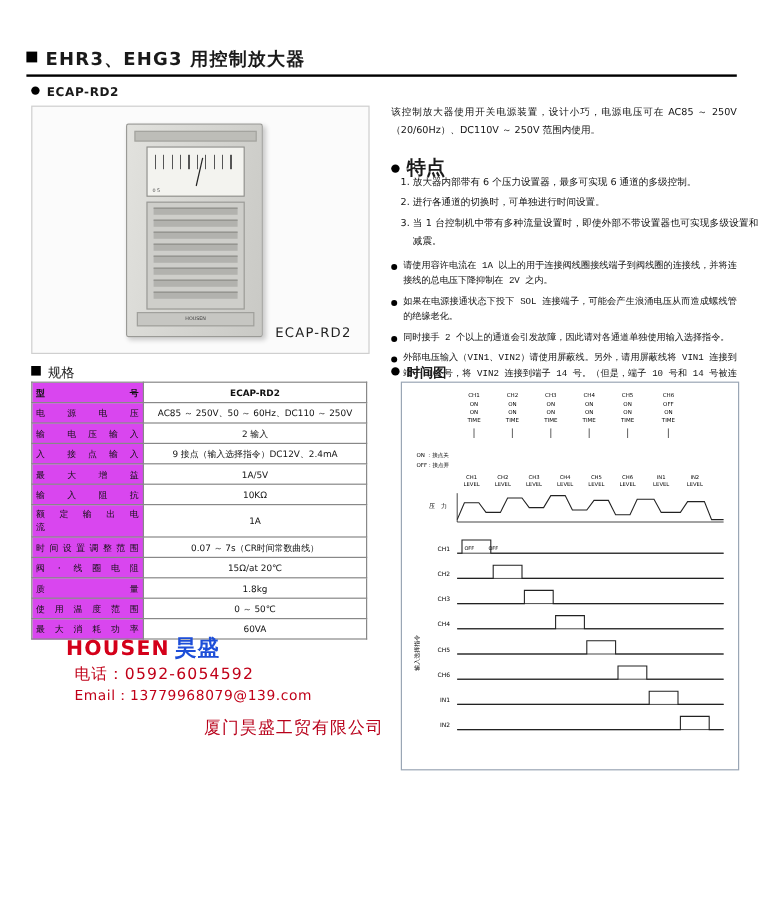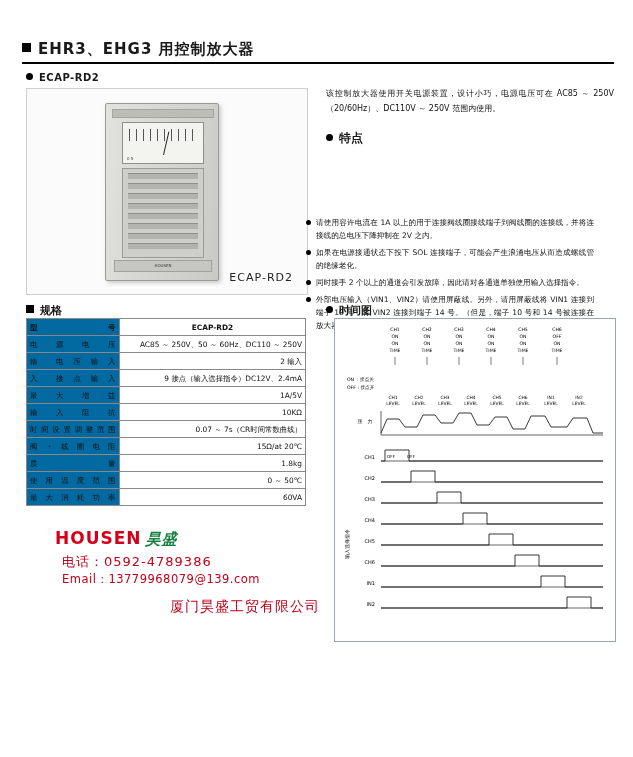--- a/index.html
+++ b/index.html
@@ -33,44 +33,44 @@
   .dev .gauge .needle{position:absolute;left:40px;top:8px;width:1px;height:24px;background:#222;transform:rotate(13deg);transform-origin:bottom center;}
   .dev .gauge .lbl{position:absolute;left:4px;bottom:2px;font-size:4px;color:#444;}
   .dev .slots{position:absolute;left:16px;top:64px;width:80px;height:88px;background:#cececa;border:1px solid #9b9b97;}
   .dev .slots i{display:block;margin:4px 5px;height:5px;background:#b2b2ae;border-top:1px solid #8f8f8b;}
   .dev .bottombar{position:absolute;left:8px;bottom:8px;width:96px;height:10px;background:#c6c6c2;border:1px solid #a0a09c;}
   .dev .bottombar b{display:block;font-size:4px;text-align:center;line-height:10px;font-weight:normal;color:#3a3a3a;}
   .photo .cap{position:absolute;right:14px;bottom:10px;font-size:11px;letter-spacing:1px;color:#222;}
 
   .spec-head{position:absolute;left:26px;top:303px;}
   .spec-head .sq{display:inline-block;width:8px;height:8px;background:#000;margin-right:6px;vertical-align:1px;}
-  .spec-head .txt{font-size:11px;font-weight:bold;}
+  .spec-head .txt{font-size:11px;font-weight:normal;}
 
   table.spec{position:absolute;left:26px;top:318px;width:280px;border-collapse:collapse;
     font-size:7.4px;color:#111;}
   table.spec td{border:1px solid #888;padding:2px 3px;height:12px;line-height:11px;}
-  table.spec td.k{width:86px;text-align:justify;text-align-last:justify;letter-spacing:.5px;background:#0369a1;}
-  table.spec td.v{text-align:right;}
+  table.spec td.k{width:86px;text-align:justify;text-align-last:justify;letter-spacing:.5px;background:#d946ef;}
+  table.spec td.v{text-align:center;}
   table.spec tr.hdr td{text-align:center;font-weight:bold;}
 
   
   .logo{position:absolute;left:55px;top:528px;font-size:17px;font-weight:bold;color:#d4001a;letter-spacing:1px;}
-  .logo .cn{color:#15803d;font-size:15px;margin-left:4px;font-style:italic;}
+  .logo .cn{color:#1d4ed8;font-size:18px;margin-left:4px;}
   .contact1{position:absolute;left:62px;top:553px;font-size:13px;color:#c00018;letter-spacing:1px;}
   .contact2{position:absolute;left:62px;top:572px;font-size:11.5px;color:#c00018;letter-spacing:.5px;}
   .company{position:absolute;left:123px;top:598px;font-size:14px;color:#b8001a;letter-spacing:1px;margin-left:47px;}
 
   
   .desc{position:absolute;left:326px;top:86px;width:288px;font-size:8px;line-height:15px;color:#111;text-align:justify;}
   .feat-head{position:absolute;left:326px;top:130px;}
   .feat-head .dot{display:inline-block;width:7px;height:7px;border-radius:50%;background:#000;margin-right:6px;vertical-align:1px;}
-  .feat-head .txt{font-size:12px;font-weight:bold;}
+  .feat-head .txt{font-size:16px;font-weight:bold;}
   ol.feat{position:absolute;left:326px;top:144px;width:288px;margin:0;padding:0 0 0 18px;font-size:8px;line-height:15px;color:#111;}
   ol.feat li{margin-bottom:2px;text-align:justify;}
-  ul.notes{position:absolute;left:306px;top:216px;width:288px;margin:0;padding:0;list-style:none;font-size:7.6px;line-height:13px;color:#111;}
+  ul.notes{position:absolute;left:326px;top:216px;width:288px;margin:0;padding:0;list-style:none;font-size:7.6px;line-height:13px;color:#111;font-family:Liberation Mono, monospace;}
   ul.notes li{position:relative;padding-left:10px;margin-bottom:4px;text-align:justify;}
   ul.notes li:before{content:"";position:absolute;left:0;top:4px;width:5px;height:5px;border-radius:50%;background:#000;}
 
   .time-head{position:absolute;left:326px;top:303px;}
   .time-head .dot{display:inline-block;width:7px;height:7px;border-radius:50%;background:#000;margin-right:6px;vertical-align:1px;}
   .time-head .txt{font-size:11px;font-weight:bold;}
   .chartbox{position:absolute;left:334px;top:318px;width:280px;height:322px;border:1px solid #9aa6b5;background:#fff;}
   .chart-svg{position:absolute;left:0;top:0;}
 </style>
 </head>
@@ -136,20 +136,24 @@
         </tr>
         <tr>
           <td class="k">最　大　增　益</td>
           <td class="v">1A/5V</td>
         </tr>
         <tr>
           <td class="k">输　入　阻　抗</td>
           <td class="v">10KΩ</td>
         </tr>
         <tr>
+          <td class="k">额　定　输　出　电　流</td>
+          <td class="v">1A</td>
+        </tr>
+        <tr>
           <td class="k">时 间 设 置 调 整 范 围</td>
           <td class="v">0.07 ～ 7s（CR时间常数曲线）</td>
         </tr>
         <tr>
           <td class="k">阀 ・ 线 圈 电 阻</td>
           <td class="v">15Ω/at 20℃</td>
         </tr>
         <tr>
           <td class="k">质　　　　　　　量</td>
           <td class="v">1.8kg</td>
@@ -161,29 +165,34 @@
         <tr>
           <td class="k">最 大 消 耗 功 率</td>
           <td class="v">60VA</td>
         </tr>
       </tbody>
   </table>
 
   <div class="logo">
     <span>HOUSEN</span><span class="cn">昊盛</span>
   </div>
-  <div class="contact1">电话：0592-4789386</div>
+  <div class="contact1">电话：0592-6054592</div>
   <div class="contact2">Email：13779968079@139.com</div>
   <div class="company">厦门昊盛工贸有限公司</div>
 
   <div class="desc">该控制放大器使用开关电源装置，设计小巧，电源电压可在 AC85 ～ 250V（20/60Hz）、DC110V ～ 250V 范围内使用。</div>
 
   <div class="feat-head">
     <span class="dot"></span><span class="txt">特点</span>
   </div>
+  <ol class="feat" id="feat-list">
+      <li>放大器内部带有 6 个压力设置器，最多可实现 6 通道的多级控制。</li>
+      <li>进行各通道的切换时，可单独进行时间设置。</li>
+      <li>当 1 台控制机中带有多种流量设置时，即使外部不带设置器也可实现多级设置和减震。</li>
+    </ol>
 
   <ul class="notes" id="notes-list">
       <li>请使用容许电流在 1A 以上的用于连接阀线圈接线端子到阀线圈的连接线，并将连接线的总电压下降抑制在 2V 之内。</li>
       <li>如果在电源接通状态下投下 SOL 连接端子，可能会产生浪涌电压从而造成螺线管的绝缘老化。</li>
       <li>同时接手 2 个以上的通道会引发故障，因此请对各通道单独使用输入选择指令。</li>
       <li>外部电压输入（VIN1、VIN2）请使用屏蔽线。另外，请用屏蔽线将 VIN1 连接到端子 10 号，将 VIN2 连接到端子 14 号。（但是，端子 10 号和 14 号被连接在放大器内部。）</li>
     </ul>
 
   <div class="time-head">
     <span class="dot"></span><span class="txt">时间图</span>

